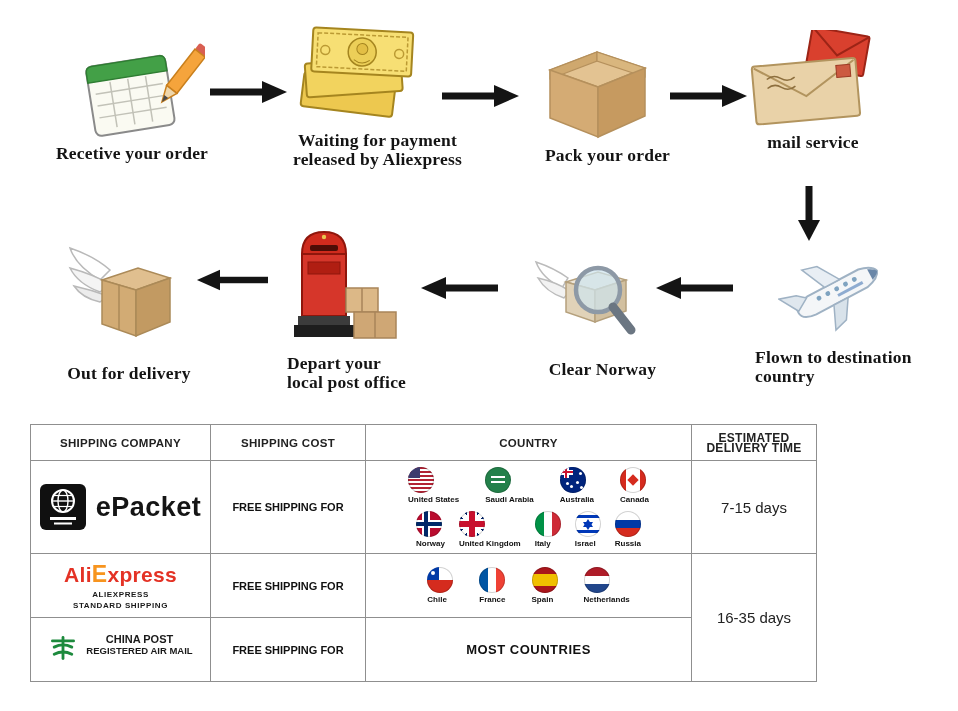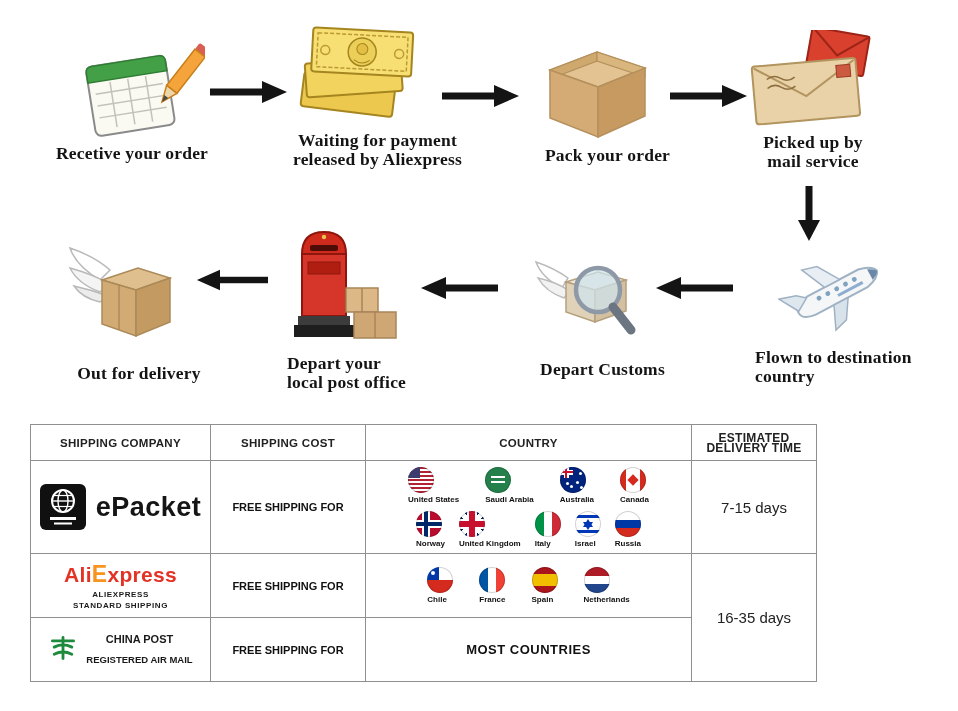--- a/index.html
+++ b/index.html
@@ -35,21 +35,21 @@
   .epacket-wrap { display:flex; align-items:center; justify-content:center; gap:10px; }
   .epacket-box { width:46px; height:46px; background:#101010; border-radius:6px; display:inline-flex; align-items:center; justify-content:center; flex:none; }
   .epacket-name { font-size:27px; font-weight:700; color:#151515; letter-spacing:.5px; }
   .ali-logo { font-size:21px; font-weight:800; letter-spacing:.3px; }
   .ali-p1, .ali-p3 { color:#e43225; }
   .ali-p2 { color:#f7941e; font-size:23px; }
   .ali-sub { font-size:8px; font-weight:700; color:#1a1a1a; letter-spacing:.6px; margin-top:2px; }
   .cp-wrap { display:flex; justify-content:center; gap:8px; }
   .cp-text { text-align:center; }
   .cp-l1 { font-size:11px; font-weight:700; color:#1a1a1a; }
-  .cp-l2 { font-size:9.5px; font-weight:700; color:#1a1a1a; margin-top:9px; }
+  .cp-l2 { font-size:9.5px; font-weight:700; color:#1a1a1a; margin-top:0; }
 
   
   .country-cell { vertical-align:middle; }
   .flag-rows { display:flex; flex-direction:column; gap:7px; align-items:center; }
   .flag-row { display:flex; justify-content:center; align-items:flex-start; }
   .flag-row.gap-lg { gap:26px; }
   .flag-row.gap-sm { gap:14px; }
   .flag-item { display:flex; flex-direction:column; align-items:flex-start; gap:2px; }
   .flag-label { font-size:8px; font-weight:700; color:#111; white-space:nowrap; }
   .flag { width:26px; height:26px; border-radius:50%; position:relative; overflow:hidden; flex:none;
@@ -182,21 +182,20 @@
     </g>
     <g transform="rotate(-5 60 62)">
       <rect x="6" y="32" width="104" height="58" rx="3" fill="#e9d2a8" stroke="#b2945e" stroke-width="2"></rect>
       <polyline points="8,34 58,66 108,34" fill="none" stroke="#b2945e" stroke-width="2"></polyline>
       <rect x="90" y="38" width="14" height="12" fill="#cc5a40" stroke="#9c3a24"></rect>
       <path d="M20 46 q7 -5 14 0 t14 0" fill="none" stroke="#8d6f3e" stroke-width="1.5"></path>
       <path d="M20 55 q7 -5 14 0 t14 0" fill="none" stroke="#8d6f3e" stroke-width="1.5"></path>
     </g>
   </svg>
   <div class="flabel" style="left:738px;top:133px;width:150px;">
-    <div>Picked up by</div>
     <div>mail service</div>
   </div>
 
   <svg class="arrow" style="left:797px;top:186px;" width="24" height="56" viewBox="0 0 24 56">
     <rect x="8.5" y="0" width="7" height="36" fill="#141414"></rect>
       <polygon points="1,34 23,34 12,55" fill="#141414"></polygon>
   </svg>
 
   <svg class="icon" style="left:778px;top:238px;" width="115" height="108" viewBox="0 0 115 108">
     <g transform="rotate(-28 57 54)">
@@ -228,21 +227,21 @@
   <svg class="icon" style="left:532px;top:248px;" width="112" height="100" viewBox="0 0 112 100">
     <path d="M30 40 Q10 30 4 14 Q22 20 36 30 Z" fill="#ffffff" stroke="#bbbbbb" stroke-width="1.5"></path>
     <path d="M32 50 Q14 44 6 30 Q24 34 38 43 Z" fill="#f2f2f2" stroke="#bbbbbb" stroke-width="1.5"></path>
     <polygon points="34,34 66,24 94,32 63,42" fill="#eee6d8" stroke="#b5a07c" stroke-width="1.5"></polygon>
     <polygon points="34,34 63,42 63,74 34,64" fill="#e0d2b8" stroke="#b5a07c" stroke-width="1.5"></polygon>
     <polygon points="63,42 94,32 94,63 63,74" fill="#d2c0a0" stroke="#b5a07c" stroke-width="1.5"></polygon>
     <circle cx="66" cy="42" r="22" fill="#cfe4ee" fill-opacity="0.72" stroke="#8d99a6" stroke-width="4.5"></circle>
     <line x1="81" y1="59" x2="99" y2="82" stroke="#6b7682" stroke-width="9" stroke-linecap="round"></line>
   </svg>
   <div class="flabel" style="left:525px;top:360px;width:155px;">
-    <div>Depart Customs</div>
+    <div>Clear Norway</div>
   </div>
 
   <svg class="arrow left" style="left:420px;top:276px;" width="78" height="24" viewBox="0 0 78 24">
     <rect x="0" y="8.5" width="54" height="7" fill="#141414"></rect>
       <polygon points="52,1 77,12 52,23" fill="#141414"></polygon>
   </svg>
 
   <svg class="icon" style="left:282px;top:226px;" width="118" height="122" viewBox="0 0 118 122">
     <path d="M20 28 Q20 6 42 6 Q64 6 64 28 Z" fill="#cf2b1d" stroke="#8f160c" stroke-width="2"></path>
     <circle cx="42" cy="11" r="2.2" fill="#e8c44f"></circle>
@@ -268,21 +267,21 @@
 
   <svg class="icon" style="left:66px;top:244px;" width="118" height="100" viewBox="0 0 118 100">
     <path d="M34 36 Q10 22 4 4 Q28 12 44 26 Z" fill="#ffffff" stroke="#b9b9b9" stroke-width="1.5"></path>
     <path d="M34 48 Q12 40 4 24 Q26 30 44 40 Z" fill="#f4f4f4" stroke="#b9b9b9" stroke-width="1.5"></path>
     <path d="M34 58 Q16 54 8 42 Q26 46 42 52 Z" fill="#ececec" stroke="#b9b9b9" stroke-width="1.5"></path>
     <polygon points="36,36 72,24 104,34 70,46" fill="#e0bf8f" stroke="#ab8a58" stroke-width="1.5"></polygon>
     <polygon points="36,36 70,46 70,92 36,80" fill="#d2ab74" stroke="#ab8a58" stroke-width="1.5"></polygon>
     <polygon points="70,46 104,34 104,78 70,92" fill="#c29a62" stroke="#ab8a58" stroke-width="1.5"></polygon>
     <line x1="53" y1="41" x2="53" y2="86" stroke="#ab8a58" stroke-width="1.5"></line>
   </svg>
-  <div class="flabel" style="left:54px;top:364px;width:170px;text-align:center;">
+  <div class="flabel" style="left:44px;top:364px;width:170px;text-align:center;">
     <div>Out for delivery</div>
   </div>
 
   <table class="ship-table">
     <colgroup>
         <col style="width:180px">
         <col style="width:155px">
         <col style="width:326px">
         <col style="width:125px">
       </colgroup>

